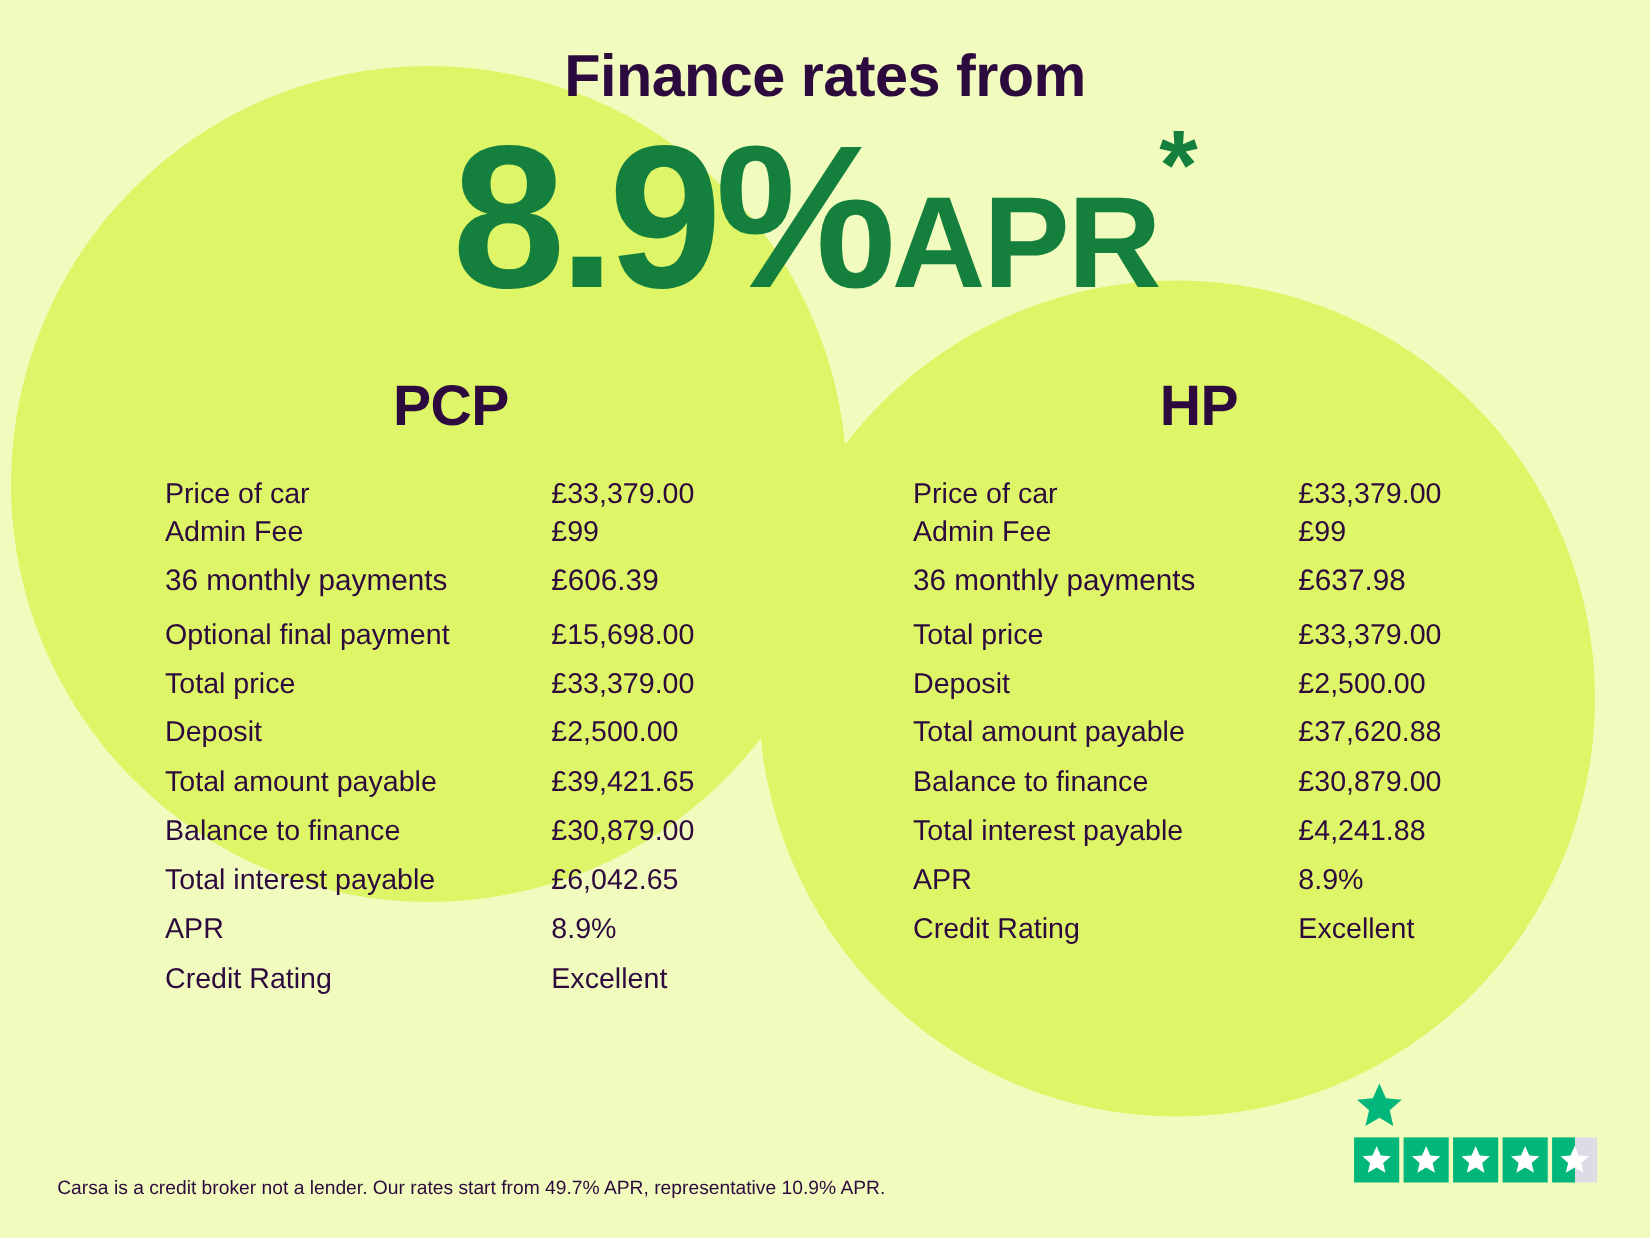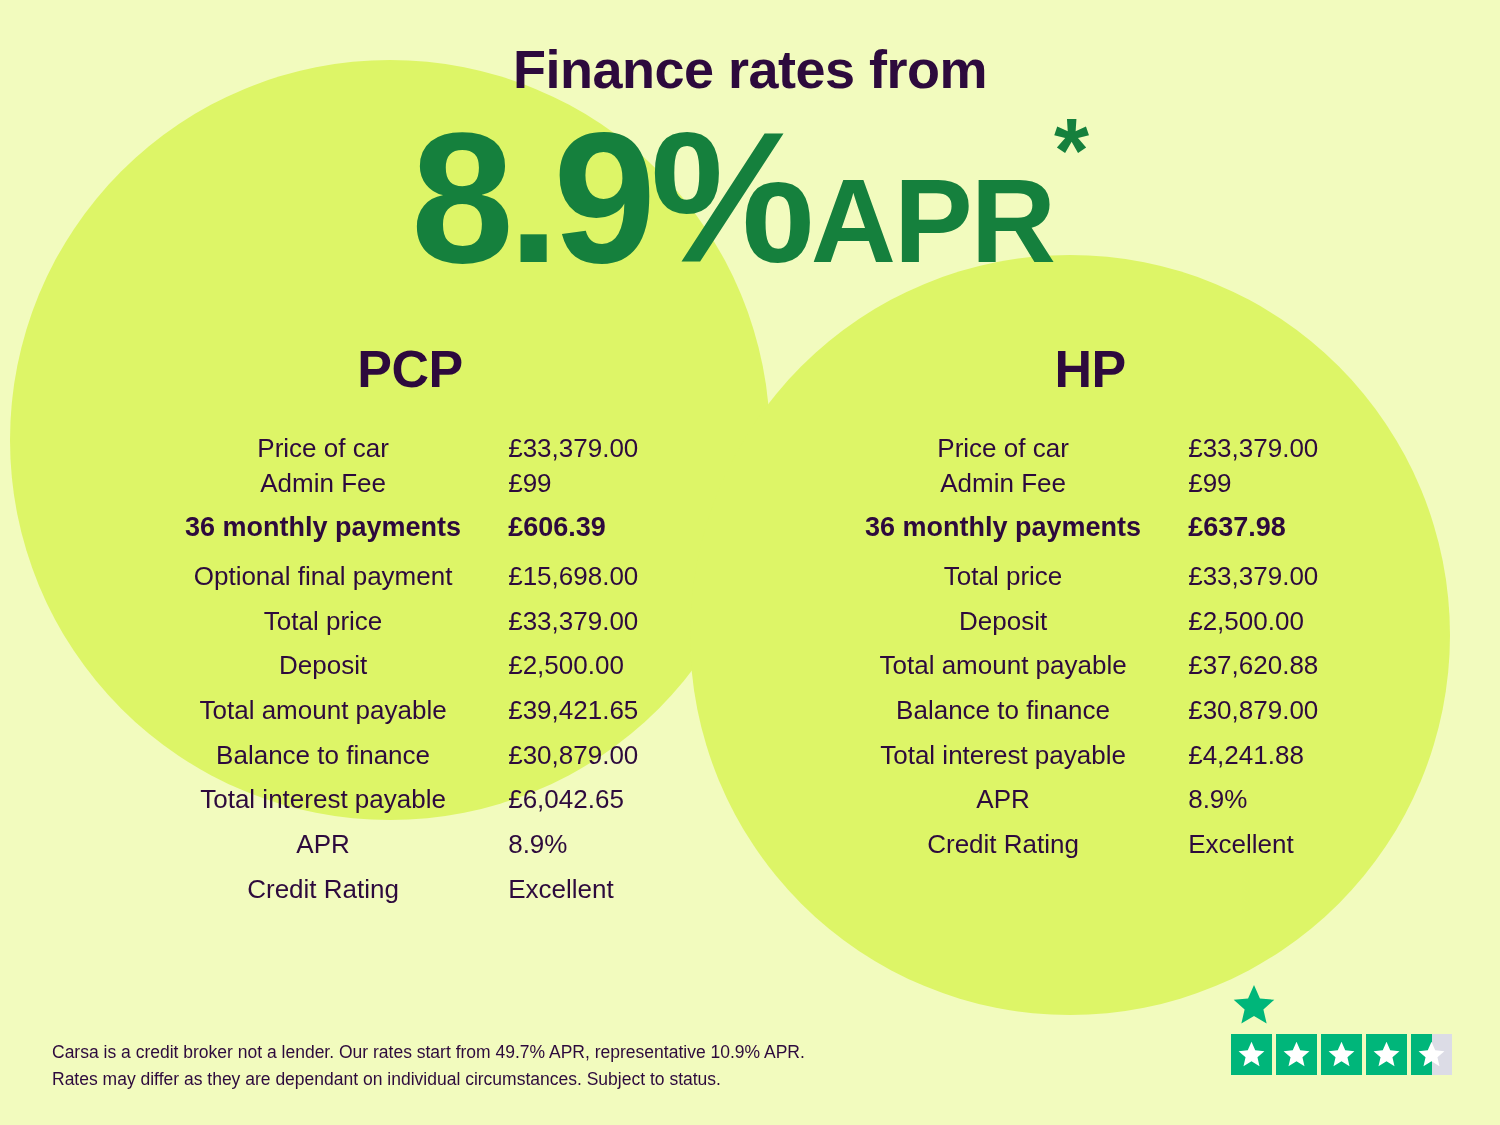--- a/index.html
+++ b/index.html
@@ -104,34 +104,34 @@
     border-collapse: collapse;
     font-size: 26px;
     color: #2d0a3d;
   }
   table.rows td {
     padding: 0;
     vertical-align: baseline;
     white-space: nowrap;
   }
   table.rows td.label {
-    text-align: center;
+    text-align: left;
     padding-right: 12px;
   }
   table.rows td.value {
   }
   table.rows tr.tight td {
     line-height: 1.35;
   }
   table.rows tr.normal td {
     line-height: 1.72;
     margin-left: 22px;
   }
   table.rows tr.bold td {
-    font-weight: bold;
+    font-weight: normal;
     line-height: 1.95;
     font-size: 27px;
   }
 
   .footer-note {
     position: absolute;
     left: 52px;
     bottom: 32px;
     font-size: 17.5px;
     line-height: 1.55;
@@ -288,21 +288,20 @@
             <td class="value">Excellent</td>
           </tr>
         </tbody>
           </table>
       </div>
 
     </div>
 
     <div class="footer-note">
       <div>Carsa is a credit broker not a lender. Our rates start from 49.7% APR, representative 10.9% APR.</div>
-      <div>Rates may differ as they are dependant on individual circumstances. Subject to status.</div>
     </div>
 
     <div class="trustpilot">
       <div class="tp-top">
         <span class="big-green-star">
           <svg width="46" height="46" viewBox="0 0 24 24">
               <polygon points="12,1.6 15.1,8.6 22.6,9.3 16.9,14.3 18.6,21.7 12,17.8 5.4,21.7 7.1,14.3 1.4,9.3 8.9,8.6" fill="#00b67a"></polygon>
             </svg>
         </span>
       </div>

